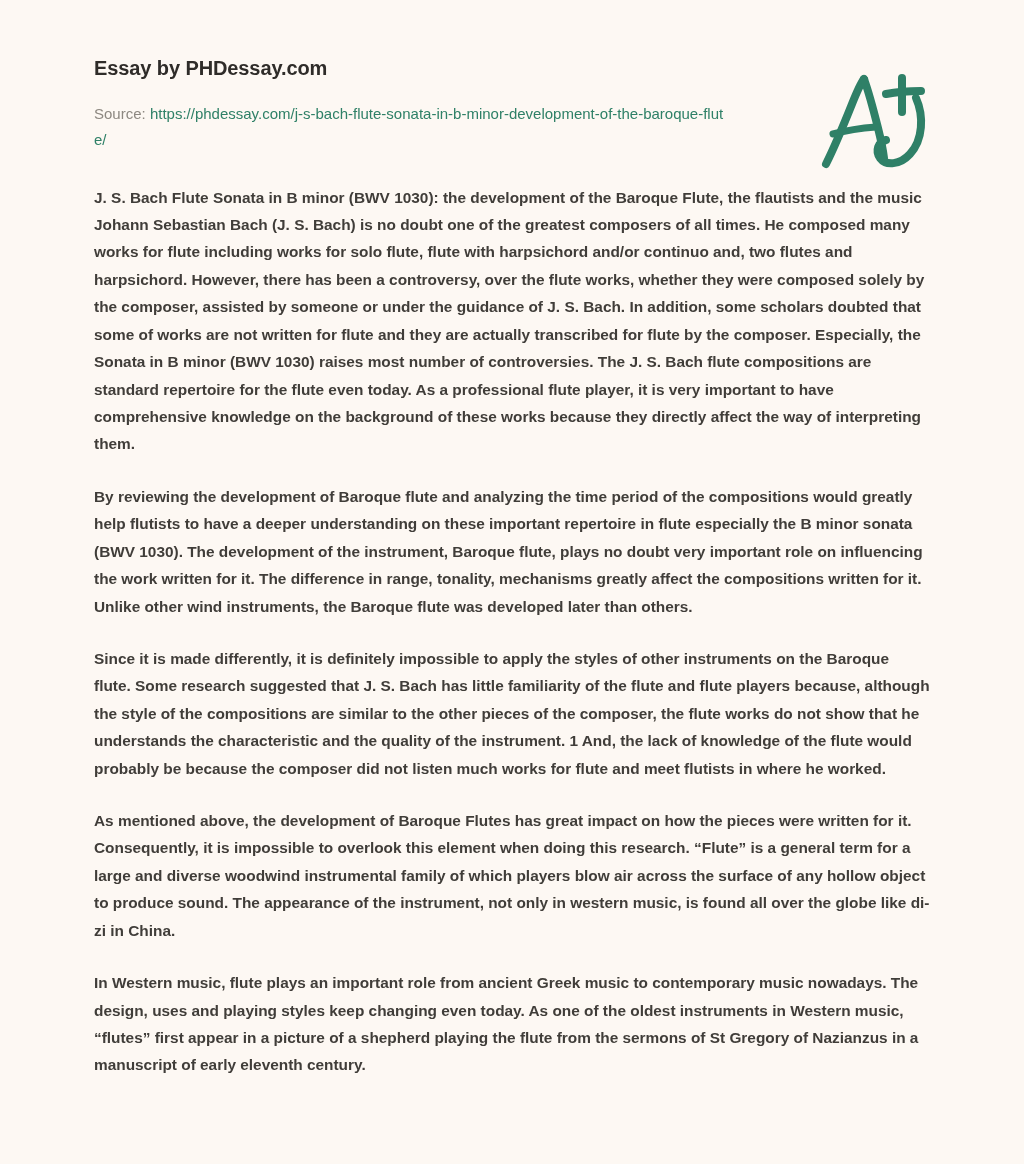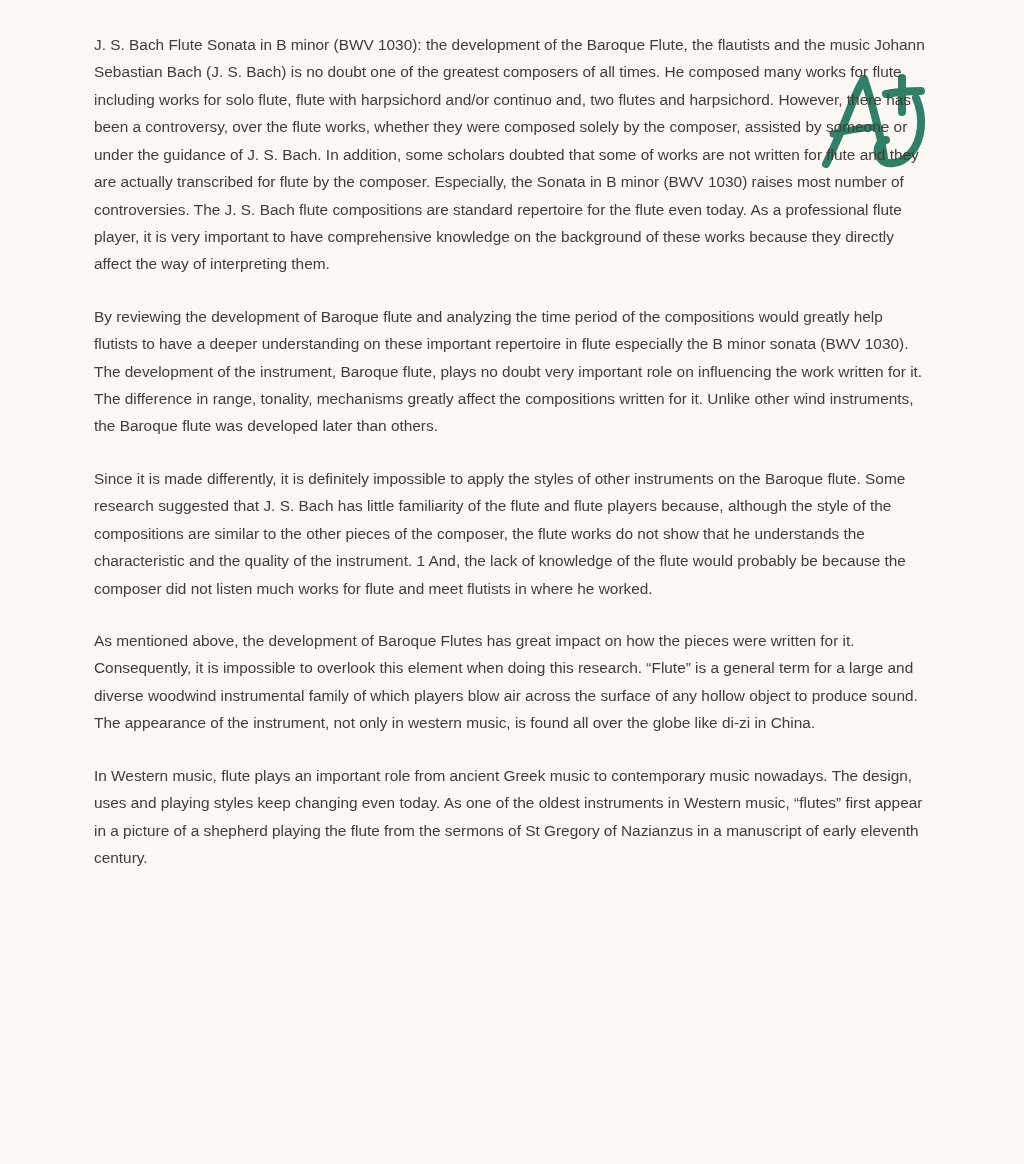--- a/index.html
+++ b/index.html
@@ -83,20 +83,21 @@
   
   .essay-body {
     margin-top: 31px;
   }
   .essay-body p {
     margin: 0 0 25px 0;
     font-size: 15.4px;
     line-height: 1.78;
     color: #403d39;
     text-align: left;
+    font-weight: bold;
   }
   .essay-body p:last-child {
     margin-bottom: 0;
   }
 </style>
 </head>
 <body>
 
 <div class="page">
 
@@ -114,21 +115,26 @@
 
         <path d="M68 26 C 78 24, 92 23, 103 23" stroke-width="8"></path>
 
         <path d="M98 30 C 106 48, 105 72, 92 86 C 82 97, 68 98, 62 90 C 57 83, 60 74, 68 72" stroke-width="8"></path>
       </g>
     </svg>
   </div>
 
   <div class="content">
 
+    <div class="site-header">Essay by PHDessay.com</div>
 
+    <div class="source-line">
+      <span class="source-label">Source:</span>
+      <span class="source-url">https://phdessay.com/j-s-bach-flute-sonata-in-b-minor-development-of-the-baroque-flute/</span>
+    </div>
 
 
     <div class="essay-body">
       <p>J. S. Bach Flute Sonata in B minor (BWV 1030): the development of the Baroque Flute, the flautists and the music Johann Sebastian Bach (J. S. Bach) is no doubt one of the greatest composers of all times. He composed many works for flute including works for solo flute, flute with harpsichord and/or continuo and, two flutes and harpsichord. However, there has been a controversy, over the flute works, whether they were composed solely by the composer, assisted by someone or under the guidance of J. S. Bach. In addition, some scholars doubted that some of works are not written for flute and they are actually transcribed for flute by the composer. Especially, the Sonata in B minor (BWV 1030) raises most number of controversies. The J. S. Bach flute compositions are standard repertoire for the flute even today. As a professional flute player, it is very important to have comprehensive knowledge on the background of these works because they directly affect the way of interpreting them.</p>
       <p>By reviewing the development of Baroque flute and analyzing the time period of the compositions would greatly help flutists to have a deeper understanding on these important repertoire in flute especially the B minor sonata (BWV 1030). The development of the instrument, Baroque flute, plays no doubt very important role on influencing the work written for it. The difference in range, tonality, mechanisms greatly affect the compositions written for it. Unlike other wind instruments, the Baroque flute was developed later than others.</p>
       <p>Since it is made differently, it is definitely impossible to apply the styles of other instruments on the Baroque flute. Some research suggested that J. S. Bach has little familiarity of the flute and flute players because, although the style of the compositions are similar to the other pieces of the composer, the flute works do not show that he understands the characteristic and the quality of the instrument. 1 And, the lack of knowledge of the flute would probably be because the composer did not listen much works for flute and meet flutists in where he worked.</p>
       <p>As mentioned above, the development of Baroque Flutes has great impact on how the pieces were written for it. Consequently, it is impossible to overlook this element when doing this research. “Flute” is a general term for a large and diverse woodwind instrumental family of which players blow air across the surface of any hollow object to produce sound. The appearance of the instrument, not only in western music, is found all over the globe like di-zi in China.</p>
       <p>In Western music, flute plays an important role from ancient Greek music to contemporary music nowadays. The design, uses and playing styles keep changing even today. As one of the oldest instruments in Western music, “flutes” first appear in a picture of a shepherd playing the flute from the sermons of St Gregory of Nazianzus in a manuscript of early eleventh century.</p>
 
     </div>

